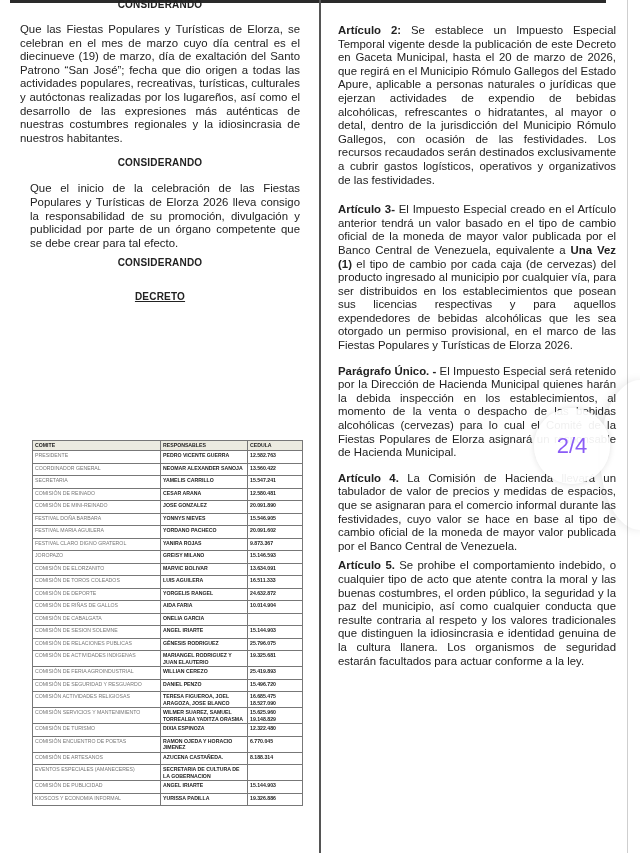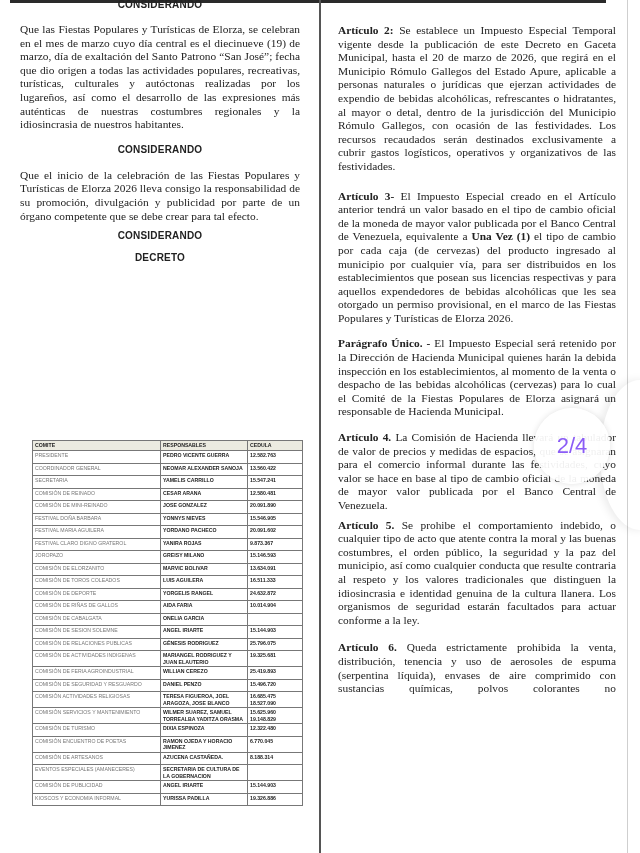--- a/index.html
+++ b/index.html
@@ -14,21 +14,20 @@
   .col { position:absolute; top:0; }
   .col-left { left:20px; width:280px; }
   .col-right { left:338px; width:278px; }
   .heading {
     text-align:center; font-weight:bold; font-size:10px; letter-spacing:0.2px;
     margin:0; line-height:14px;
   }
   p.body {
     margin:0; font-size:11.4px; line-height:13.6px; text-align:justify;
     text-align-last:left;
-    font-family:Liberation Serif, serif;
   }
   .art-title { font-weight:bold; }
   b { font-weight:bold; }
 
   table.comite {
     position:absolute; left:32px; top:440px; width:270px;
     border-collapse:collapse; table-layout:fixed;
     font-size:5.2px; color:#444;
   }
   table.comite td, table.comite th {
@@ -58,23 +57,23 @@
 
 <div class="topbar"></div>
 <div class="divider"></div>
 <div class="right-edge"></div>
 
 <div class="col col-left">
   <div style="position:absolute; top:0; left:0; width:280px;">
     <h3 class="heading" style="margin-top:0px; line-height:10px;">CONSIDERANDO</h3>
     <p class="body" style="margin-top:13px;">Que las Fiestas Populares y Turísticas de Elorza, se celebran en el mes de marzo cuyo día central es el diecinueve (19) de marzo, día de exaltación del Santo Patrono “San José”; fecha que dio origen a todas las actividades populares, recreativas, turísticas, culturales y autóctonas realizadas por los lugareños, así como el desarrollo de las expresiones más auténticas de nuestras costumbres regionales y la idiosincrasia de nuestros habitantes.</p>
     <h3 class="heading" style="margin-top:11px;">CONSIDERANDO</h3>
-    <p class="body" style="margin-top:12px;">Que el inicio de la celebración de las Fiestas Populares y Turísticas de Elorza 2026 lleva consigo la responsabilidad de su promoción, divulgación y publicidad por parte de un órgano competente que se debe crear para tal efecto.</p>
+    <p class="body" style="margin-top:12px;margin-left:10px;">Que el inicio de la celebración de las Fiestas Populares y Turísticas de Elorza 2026 lleva consigo la responsabilidad de su promoción, divulgación y publicidad por parte de un órgano competente que se debe crear para tal efecto.</p>
     <h3 class="heading" style="margin-top:6px;">CONSIDERANDO</h3>
-    <h3 class="heading" style="margin-top:8px;">DECRETO</h3>
+    <h3 class="heading" style="margin-top:20px;text-decoration:underline;">DECRETO</h3>
   </div>
 </div>
 
 <table class="comite">
   <colgroup>
     <col style="width:128px">
     <col style="width:87px">
     <col style="width:55px">
   </colgroup>
   <thead>
@@ -223,18 +222,17 @@
     </tbody>
 </table>
 
 <div class="col col-right">
   <div style="position:absolute; top:24px; left:0; width:278px;">
     <p class="body"><span class="art-title">Artículo 2:</span><span> Se establece un Impuesto Especial Temporal vigente desde la publicación de este Decreto en Gaceta Municipal, hasta el 20 de marzo de 2026, que regirá en el Municipio Rómulo Gallegos del Estado Apure, aplicable a personas naturales o jurídicas que ejerzan actividades de expendio de bebidas alcohólicas, refrescantes o hidratantes, al mayor o detal, dentro de la jurisdicción del Municipio Rómulo Gallegos, con ocasión de las festividades. Los recursos recaudados serán destinados exclusivamente a cubrir gastos logísticos, operativos y organizativos de las festividades.</span></p>
     <p class="body" style="margin-top:16px;"><span class="art-title">Artículo 3-</span><span> El Impuesto Especial creado en el Artículo anterior tendrá un valor basado en el tipo de cambio oficial de la moneda de mayor valor publicada por el Banco Central de Venezuela, equivalente a </span><b>Una Vez (1)</b><span> el tipo de cambio por cada caja (de cervezas) del producto ingresado al municipio por cualquier vía, para ser distribuidos en los establecimientos que posean sus licencias respectivas y para aquellos expendedores de bebidas alcohólicas que les sea otorgado un permiso provisional, en el marco de las Fiestas Populares y Turísticas de Elorza 2026.</span></p>
     <p class="body" style="margin-top:12px;"><span class="art-title">Parágrafo Único. -</span><span> El Impuesto Especial será retenido por la Dirección de Hacienda Municipal quienes harán la debida inspección en los establecimientos, al momento de la venta o despacho de las bebidas alcohólicas (cervezas) para lo cual el Comité de la Fiestas Populares de Elorza asignará un responsable de Hacienda Municipal.</span></p>
     <p class="body" style="margin-top:12px;"><span class="art-title">Artículo 4.</span><span> La Comisión de Hacienda llevará un tabulador de valor de precios y medidas de espacios, que se asignaran para el comercio informal durante las festividades, cuyo valor se hace en base al tipo de cambio oficial de la moneda de mayor valor publicada por el Banco Central de Venezuela.</span></p>
     <p class="body" style="margin-top:6px;"><span class="art-title">Artículo 5.</span><span> Se prohibe el comportamiento indebido, o cualquier tipo de acto que atente contra la moral y las buenas costumbres, el orden público, la seguridad y la paz del municipio, así como cualquier conducta que resulte contraria al respeto y los valores tradicionales que distinguen la idiosincrasia e identidad genuina de la cultura llanera. Los organismos de seguridad estarán facultados para actuar conforme a la ley.</span></p>
-    <p class="body" style="margin-top:14px; text-align-last:justify;"><span class="art-title">Artículo 6.</span><span> Queda estrictamente prohibida la venta, distribución, tenencia y uso de aerosoles de espuma (serpentina líquida), envases de aire comprimido con sustancias químicas, polvos colorantes no</span></p>
   </div>
 </div>
 
 <div class="page-shadow"></div>
 <div class="page-badge">2/4</div>
 
 </body></html>

